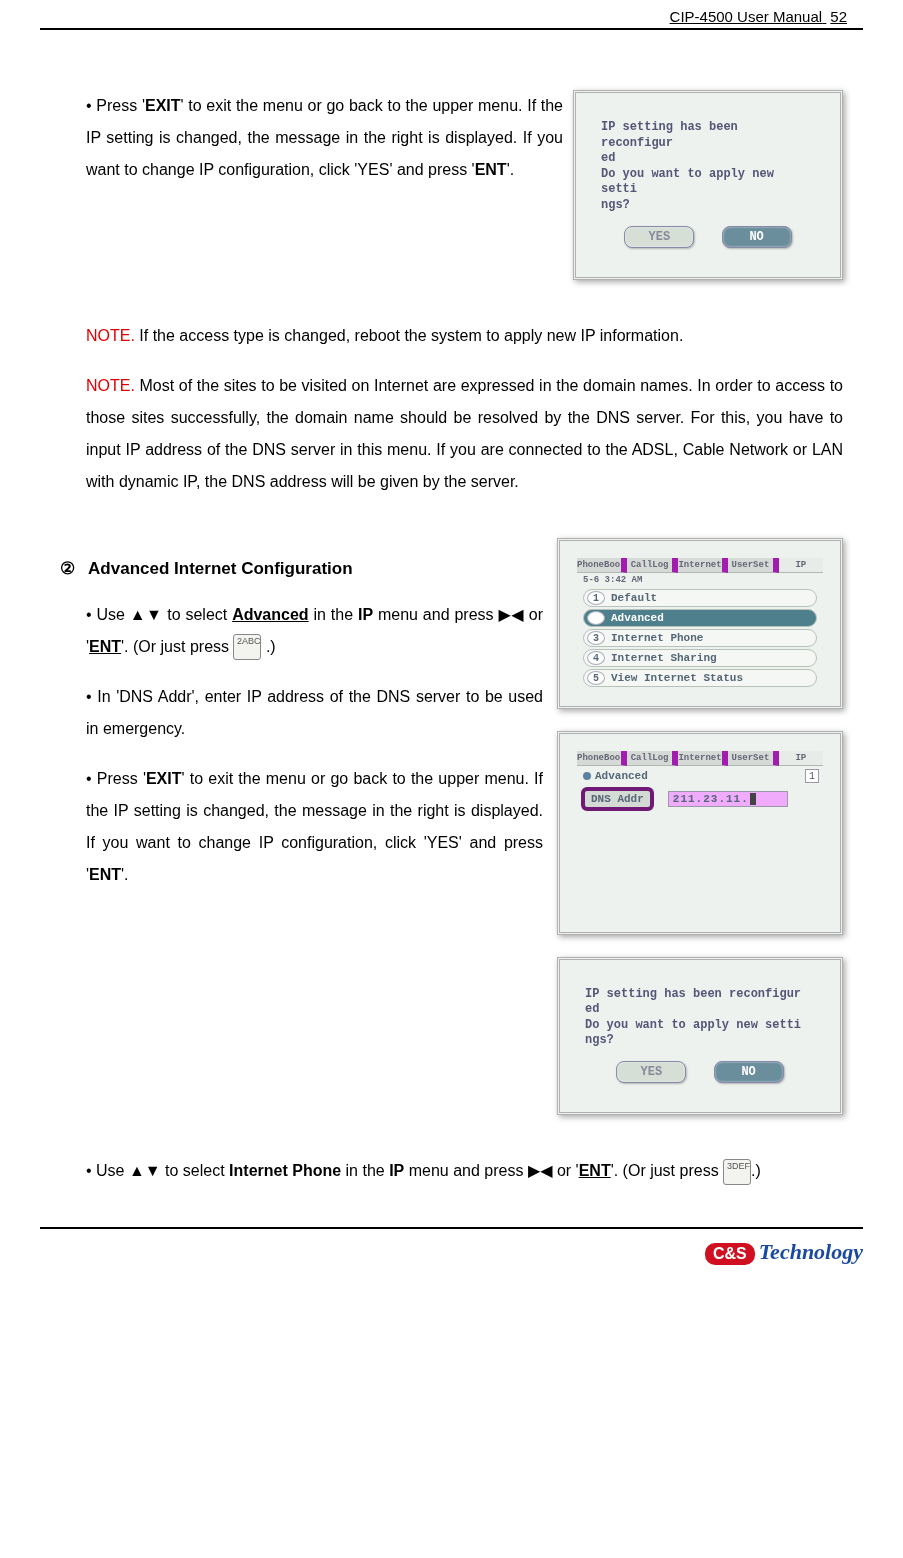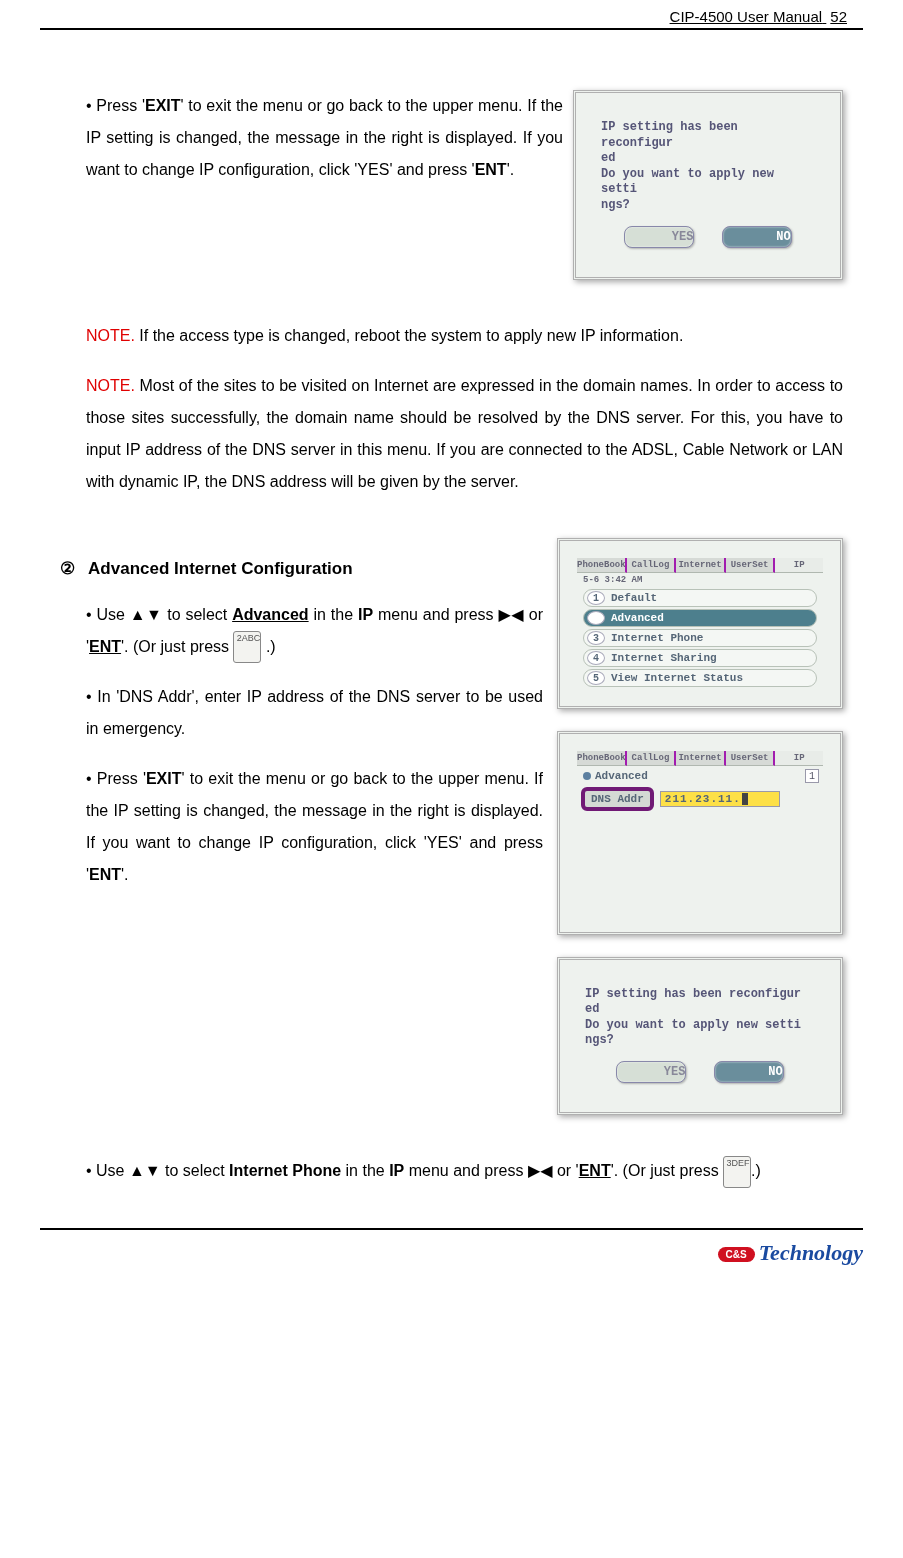--- a/index.html
+++ b/index.html
@@ -47,27 +47,27 @@
     font-weight: bold;
     margin: 20px 0 20px 0;
     font-size: 17px;
   }
   .heading .circled { display: inline-block; width: 24px; }
   .note-red { color: #e00000; font-weight: normal; }
   .bold { font-weight: bold; }
   .u { text-decoration: underline; }
   .key-icon {
     display: inline-block;
-    width: 28px; height: 32px;
+    width: 28px; height: 26px;
     border: 1px solid #888;
     border-radius: 3px;
     background: #f3f3f0;
     font-size: 9px;
     vertical-align: middle;
-    text-align: center;
+    text-align: right;
     padding-left: 2px;
     line-height: 13px;
     color: #555;
   }
 
   
   .device-shot {
     width: 280px;
     border: 3px double #b0b0b0;
     background: #eef2ee;
@@ -87,36 +87,36 @@
     display: inline-block;
     width: 70px;
     padding: 3px 0;
     background: #d6dfd6;
     border: 1px solid #88a;
     border-radius: 8px;
     margin: 0 10px;
     font-weight: bold;
     font-size: 12px;
     color: #889;
-    text-align: right;
+    text-align: center;
     box-shadow: inset 0 0 2px rgba(255,255,255,0.8), 1px 1px 2px rgba(0,0,0,0.25);
   }
   .dlg-btn.active { color: #fff; background: #6a8e9c; }
 
   
   .shot-tabs {
     display: flex;
     font-size: 9px;
     color: #667;
   }
   .shot-tab {
     flex: 1; text-align: center;
     padding: 2px 0;
     background: #d6dad6;
-    border-right: 2px solid #a21caf;
+    border-right: 6px solid #a21caf;
     border-bottom: 1px solid #b0b8b0;
     font-weight: bold;
     white-space: nowrap;
     overflow: hidden;
   }
   .shot-tab:last-child { border-right: none; }
   .shot-tab.sel { background: #e8ece8; }
   .shot-status {
     font-size: 9px; text-align: left; padding: 2px 6px;
     background: #eef2ee; color: #667; font-weight: bold;
@@ -169,22 +169,22 @@
   .input-row {
     display: flex; align-items: center;
     margin: 4px;
     font-size: 11px; color: #567; font-weight: bold;
   }
   .input-row .lab-box {
     background: #d4dad4; border: 4px solid #701a75;
     padding: 2px 6px; border-radius: 6px;
   }
   .input-row .ip-input {
-    margin-left: 6px;
-    background: #fde047; border: 1px solid #99a;
+    margin-left: 14px;
+    background: #f0abfc; border: 1px solid #99a;
     padding: 1px 4px; width: 120px;
     letter-spacing: 1px;
   }
   .ip-cursor {
     display: inline-block; width: 6px; background: #444; color: #444; margin-left: 1px;
   }
   .shot-empty { height: 100px; }
 
   
   .right-col {
@@ -204,21 +204,21 @@
     font-size: 22px;
     color: #1a4aa0;
     font-family: "Times New Roman", serif;
   }
   .logo .badge {
     display: inline-block;
     background: #d01020;
     color: #fff;
     border-radius: 10px;
     padding: 2px 8px;
-    font-size: 10px;
+    font-size: 16px;
     font-style: normal;
     vertical-align: middle;
     margin-right: 4px;
     font-family: Arial, sans-serif;
   }
 </style>
 </head>
 <body>
 
 <div class="page">

